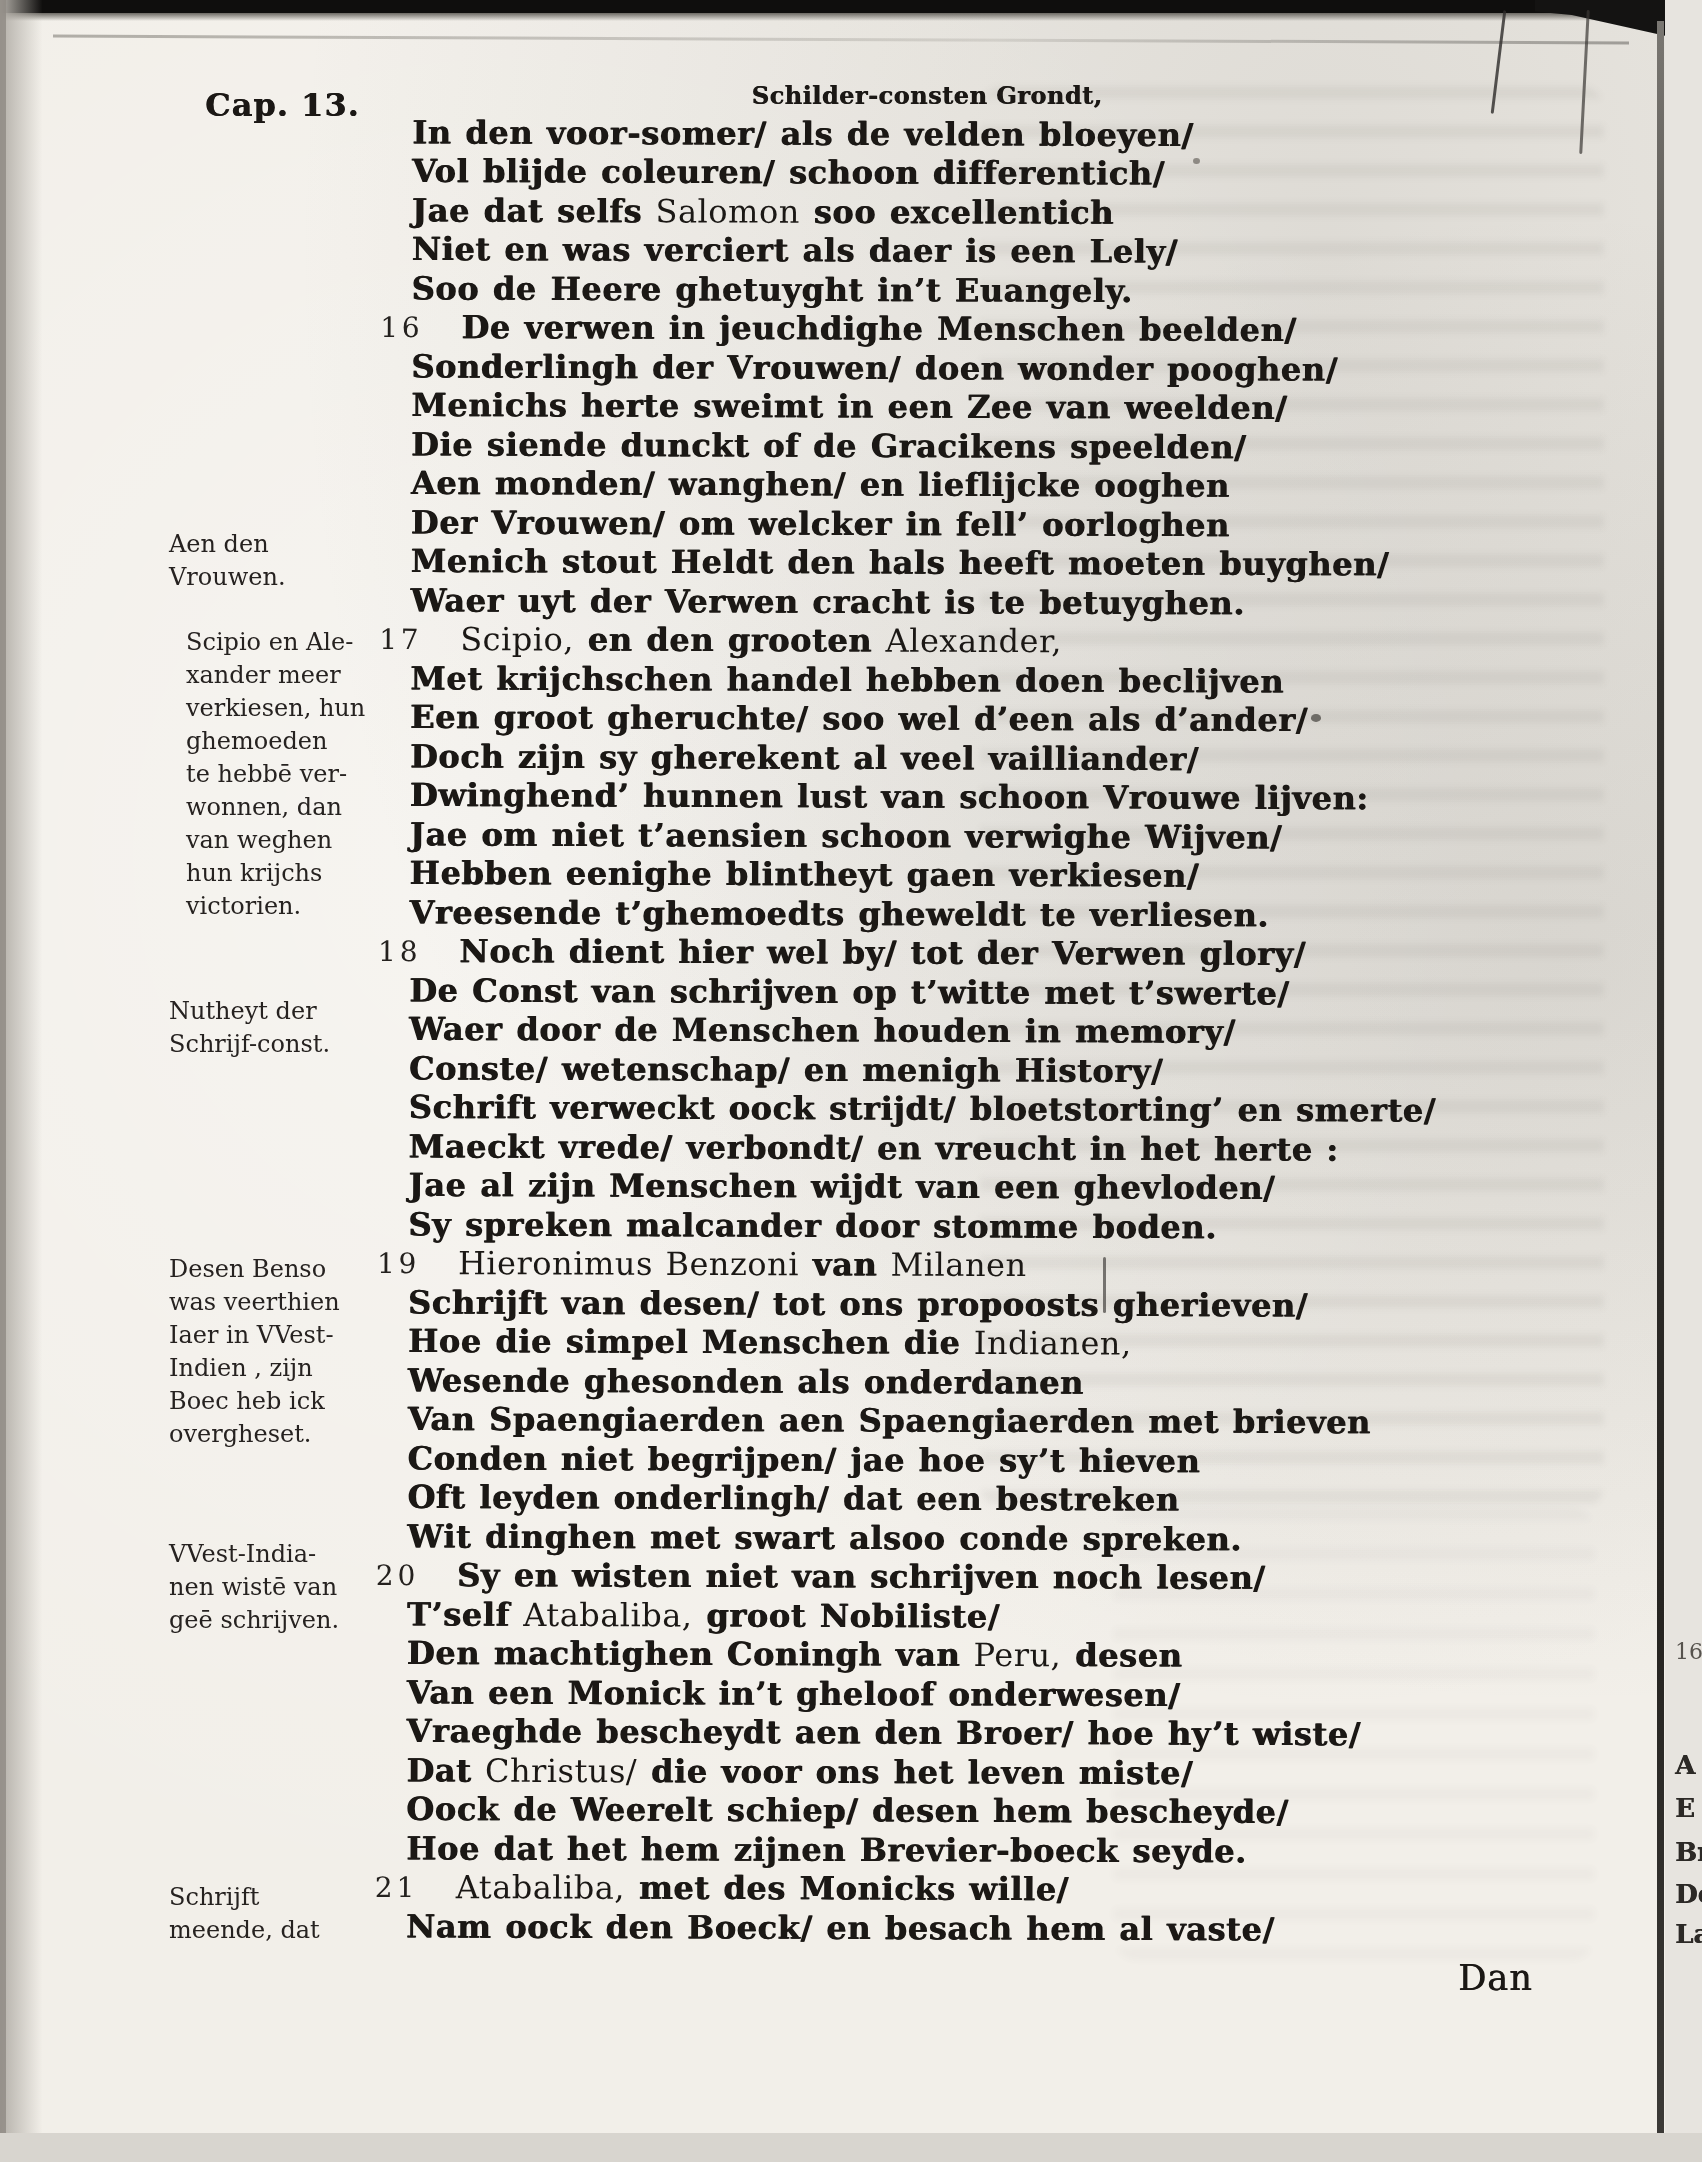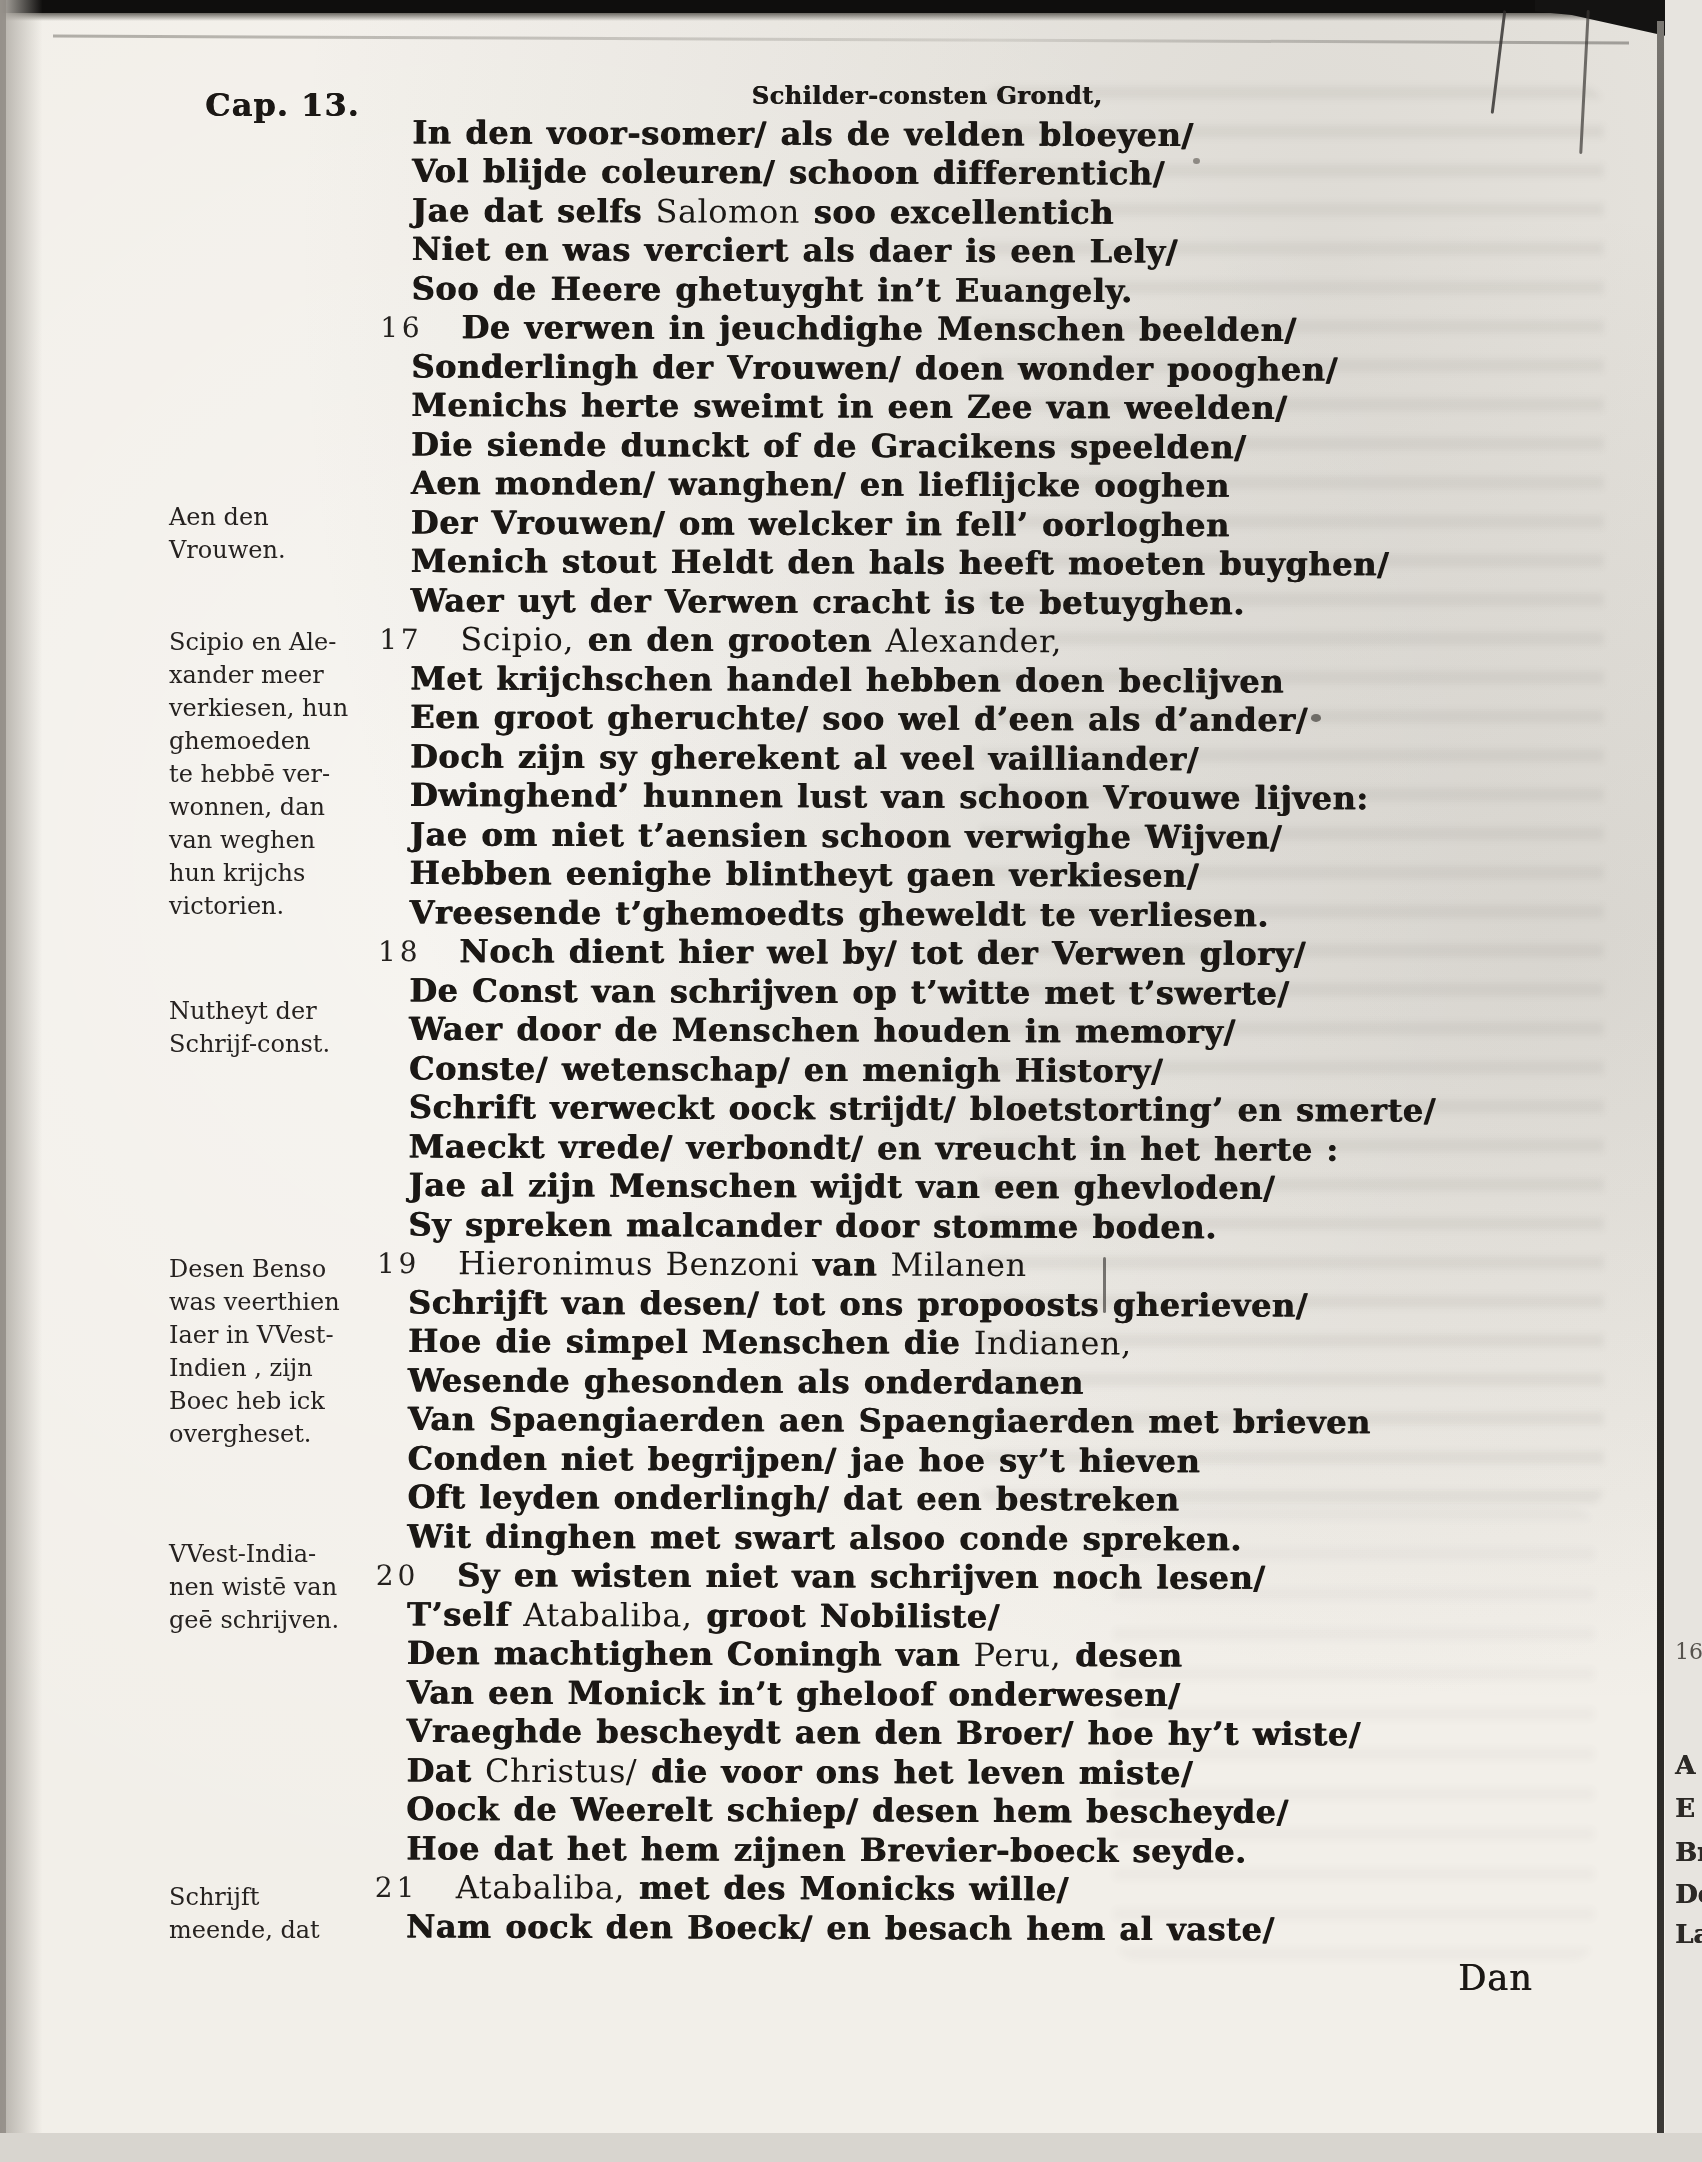--- a/index.html
+++ b/index.html
@@ -52,22 +52,22 @@
     border-radius:50%;opacity:.7;}
   
   .running-head{position:absolute;top:81px;left:615px;width:624px;text-align:center;
     font-size:24px;font-weight:700;letter-spacing:0.5px;
     text-shadow:0.6px 0 currentColor;}
   .chapter-label{position:absolute;top:86px;left:205px;font-size:32px;font-weight:700;
     letter-spacing:1px;text-shadow:0.6px 0 currentColor;}
   .margin-note{position:absolute;left:169px;width:238px;font-size:24px;line-height:33px;
     color:#262220;}
   .mn-0{top:134px;}
-  .mn-1{top:501px;}
-  .mn-2{top:626px;}
+  .mn-1{top:528px;}
+  .mn-2{top:626px;margin-left:17px;}
   .mn-3{top:995px;}
   .mn-4{top:1253px;}
   .mn-5{top:1538px;}
   .mn-6{top:1881px;}
   .verse-block{position:absolute;top:113px;left:412px;width:1066px;
     transform:rotate(.2deg);transform-origin:0 0;}
   .verse-line{position:relative;height:39px;line-height:39px;white-space:nowrap;
     font-size:32px;font-weight:700;letter-spacing:0.6px;word-spacing:1.9px;
     text-shadow:0.8px 0 currentColor;}
   .verse-line:nth-child(odd){transform:translateY(0.5px);}

